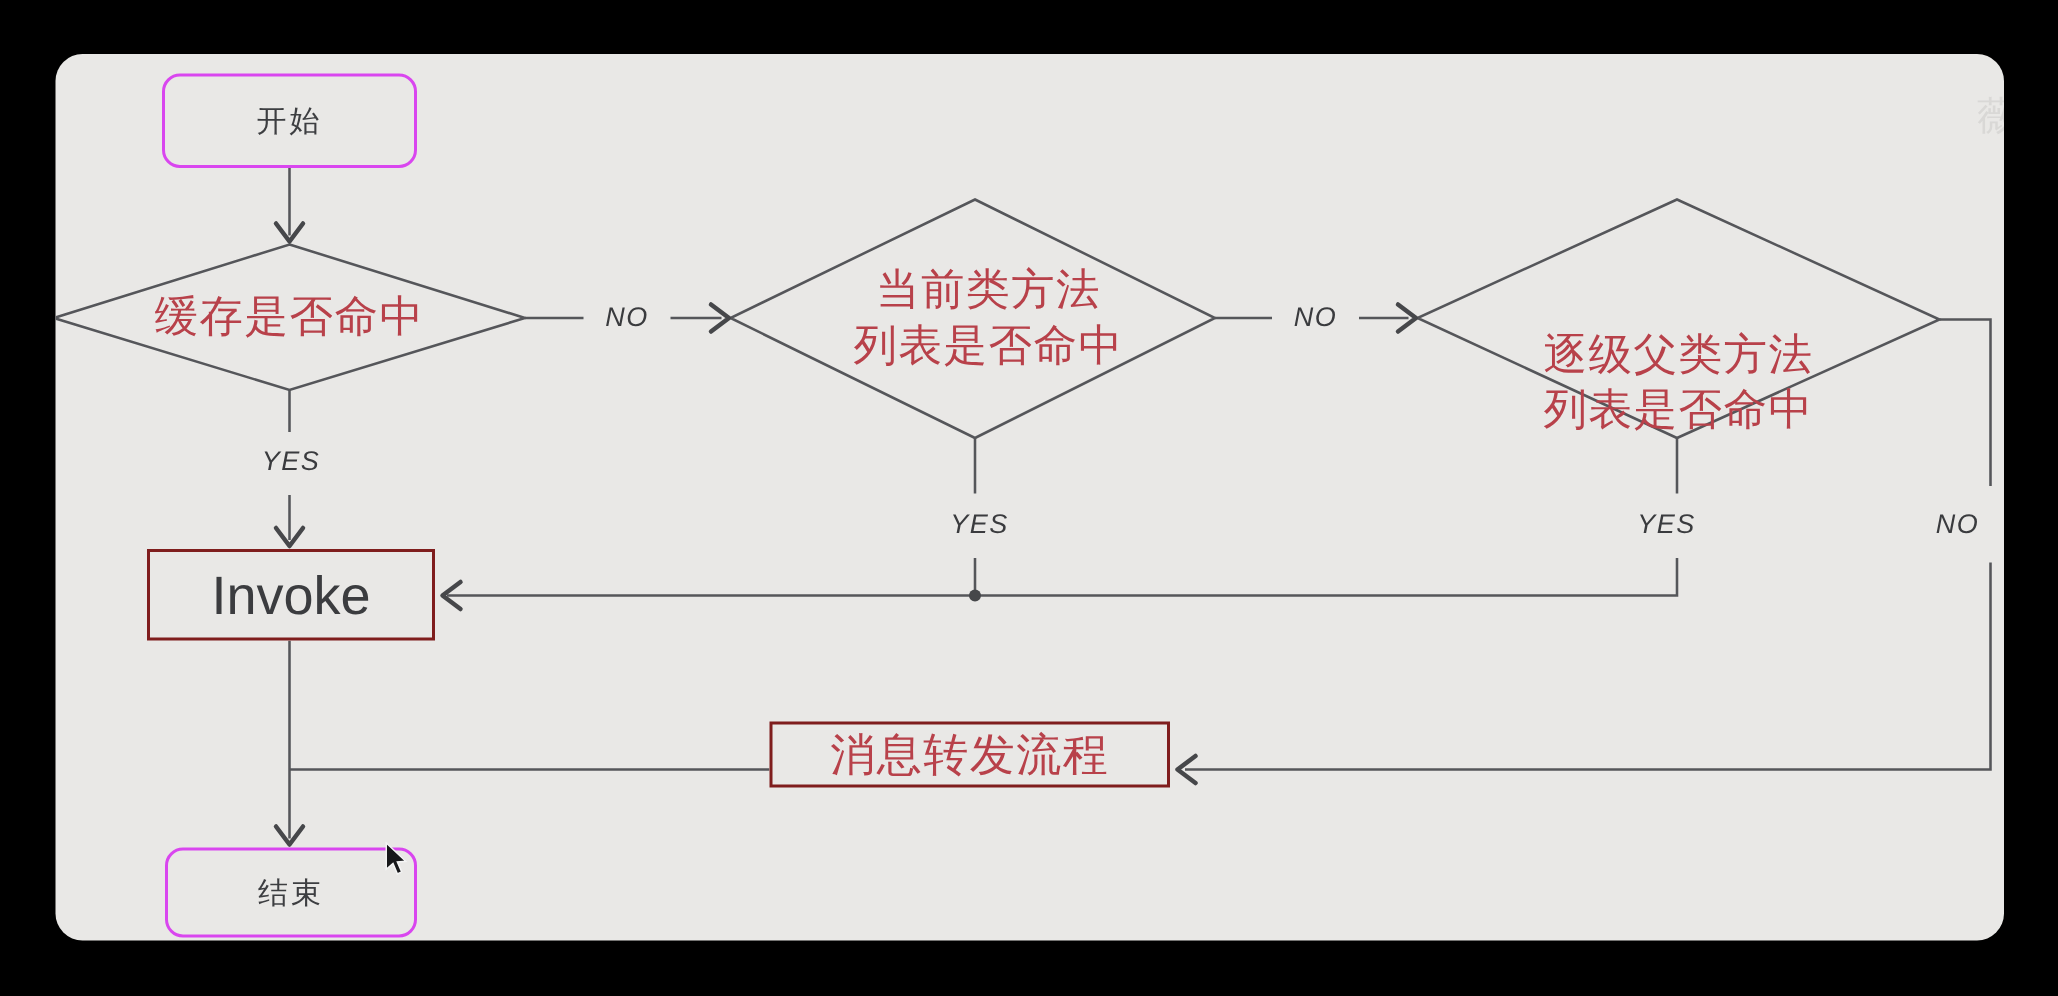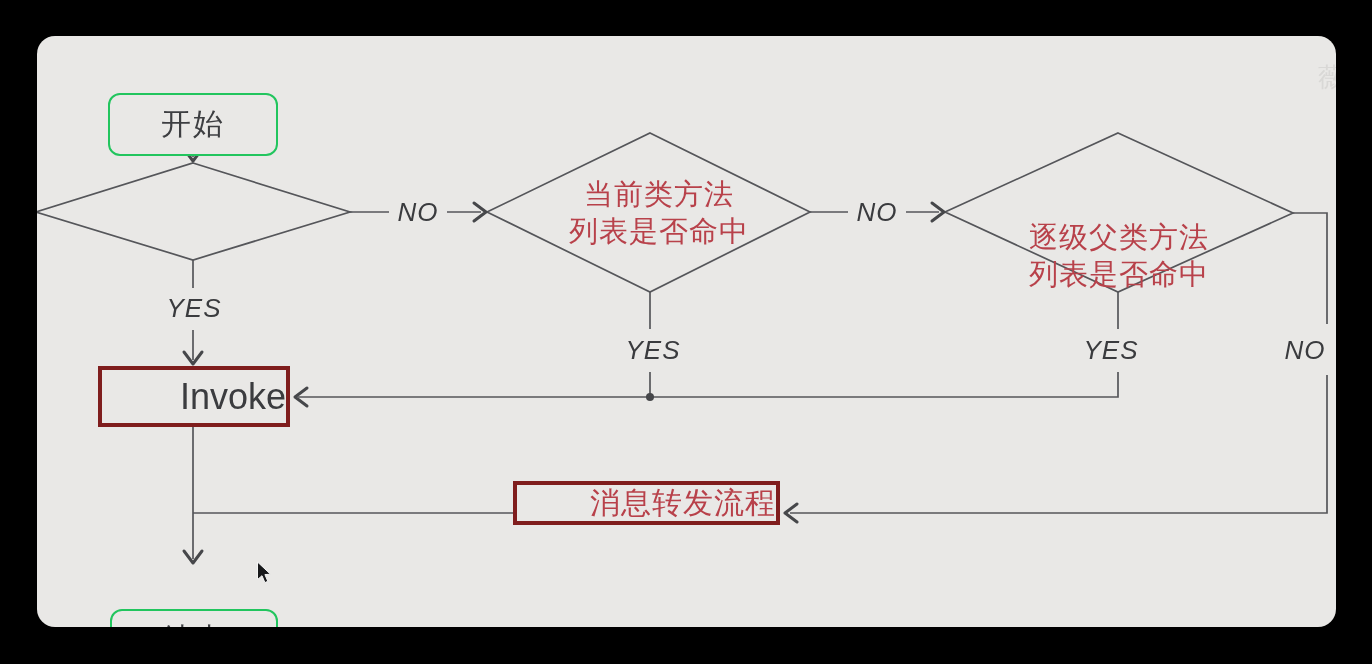--- a/index.html
+++ b/index.html
@@ -20,46 +20,45 @@
   }
   .layer { position: absolute; left: 0; top: 0; width: 1299px; height: 591px; }
   .node {
     position: absolute;
     display: flex; align-items: center; justify-content: center;
     box-sizing: border-box;
     color: #3d3e41;
     background: #e9e8e6;
   }
   .rounded-node {
-    border: 2px solid #22c55e;
+    border: 2px solid #d946ef;
     border-radius: 12px;
-    font-size: 30px;
+    font-size: 20px;
     letter-spacing: 2px;
-    margin-top: 44px;
   }
-  .rect-node { border: 4px solid #7f1d1d; justify-content: flex-end; }
+  .rect-node { border: 2px solid #7f1d1d; }
   .node-start   { left: 71px;  top: 13px;  width: 170px; height: 63px; }
   .node-end     { left: 73px;  top: 529px; width: 168px; height: 60px; }
   .node-invoke  { left: 61px;  top: 330px; width: 192px; height: 61px; font-size: 36px; color: #3b3c3f; }
   .node-forward { left: 476px; top: 445px; width: 267px; height: 44px; font-size: 30px; color: #b8414a; letter-spacing: 1px; }
   .diamond-label {
     position: absolute;
     transform: translate(-50%, -50%);
     color: #b8414a;
     font-size: 29px;
     line-height: 1.28;
     text-align: center;
     white-space: nowrap;
     letter-spacing: 1px;
   }
   .edge-label {
     position: absolute;
     transform: translate(-50%, -50%);
     font-style: italic;
-    font-size: 26px;
+    font-size: 18px;
     color: #3a3b3e;
     letter-spacing: 1px;
     white-space: nowrap;
   }
   .watermark {
     position: absolute;
     left: 1281px; top: 24px;
     font-size: 26px;
     color: #d9d8d6;
     white-space: nowrap;
@@ -130,20 +129,23 @@
       <path d="M147,515 L156,527 L165,515"></path>
     </g>
 
     <circle cx="613" cy="361" r="4" fill="#46474a" stroke="none"></circle>
   </svg>
 
   <div class="node rounded-node node-start">
     <span>开始</span>
   </div>
 
+  <div class="diamond-label" style="left:156px; top:176px;">
+    <span>缓存是否命中</span>
+  </div>
 
   <div class="diamond-label" style="left:586px; top:177px;margin-left:36px;">
     <div>当前类方法</div>
     <div>列表是否命中</div>
   </div>
 
   <div class="diamond-label" style="left:1082px; top:177px;margin-top:43px;">
     <div>逐级父类方法</div>
     <div>列表是否命中</div>
   </div>

